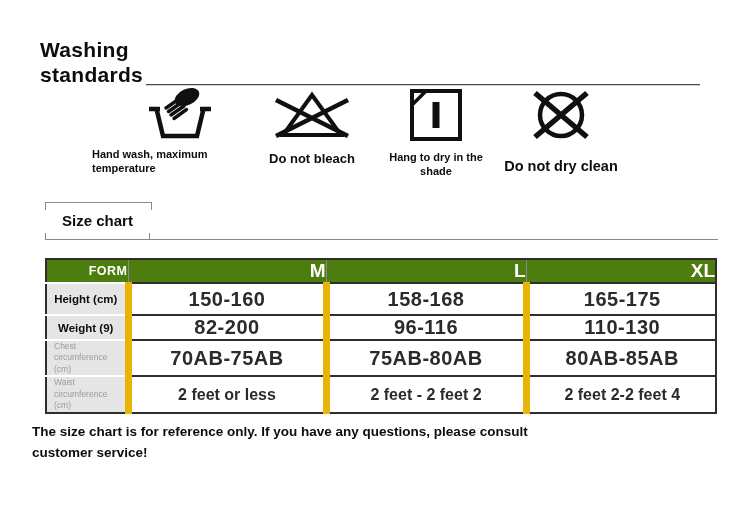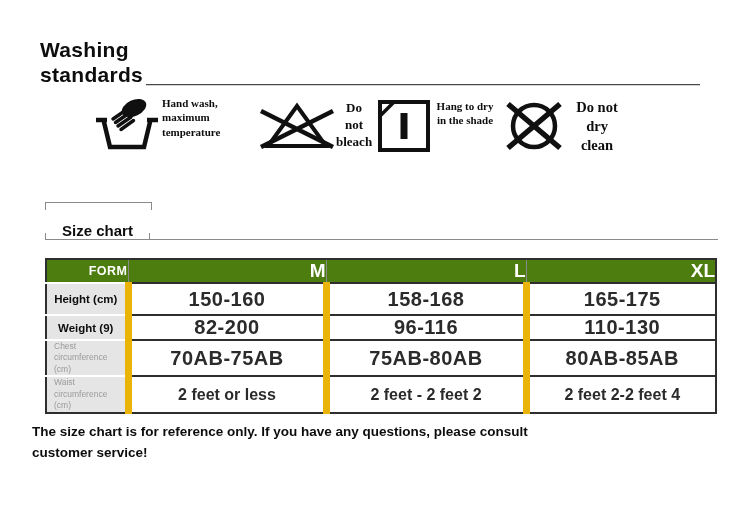--- a/index.html
+++ b/index.html
@@ -12,37 +12,37 @@
   .title {
     position:absolute; left:40px; top:38px;
     font-size:21px; font-weight:700; line-height:1.18; letter-spacing:.3px; color:#0d0d0d;
   }
   .title span { display:block; }
   .title-rule {
     position:absolute; left:146px; top:84px; width:554px; height:1px;
     background:#4a4a4a; box-shadow:0 1px 0 rgba(0,0,0,.18);
   }
   
-  .care-group { position:absolute; top:92px; display:flex; flex-direction:row;font-family:Liberation Serif, serif; }
+  .care-group { position:absolute; top:81px; display:flex; flex-direction:column; }
   .care-icon { height:62px; display:flex; align-items:flex-end; justify-content:center; }
   .care-label { margin-top:4px; font-weight:700; color:#0d0d0d; line-height:1.3; }
   .care-label span { display:block; }
   .g1 { left:92px;  width:176px; }
   .g2 { left:258px; width:108px; }
   .g3 { left:375px; width:122px; }
-  .g4 { left:498px; width:126px; }
+  .g4 { left:498px; width:126px;gap:8px; }
   .g1 .care-label { font-size:11px; text-align:left; }
   .g2 .care-label { font-size:13px; text-align:center; margin-top:8px; }
   .g3 .care-label { font-size:11px; text-align:center; margin-top:7px; }
   .g4 .care-label { font-size:14.5px; text-align:center; margin-top:6px; }
   
   .tab-wrap { position:absolute; left:45px; top:202px; width:673px; }
   .tab {
     position:relative; width:105px; height:37px;
-    display:flex; align-items:flex-end; justify-content:center;
+    display:flex; align-items:center; justify-content:center;
     font-size:15px; font-weight:700; color:#0d0d0d;
   }
   .tab::before {
     content:''; position:absolute; left:0; top:0; width:100%; height:7px;
     border-top:1px solid #8a8a8a; border-left:1px solid #8a8a8a; border-right:1px solid #8a8a8a;
   }
   .tab-underline { position:relative; width:100%; height:0; border-top:1px solid #8a8a8a; }
   .tab-underline::before, .tab-underline::after {
     content:''; position:absolute; top:-7px; height:7px; border-left:1px solid #8a8a8a;
   }

